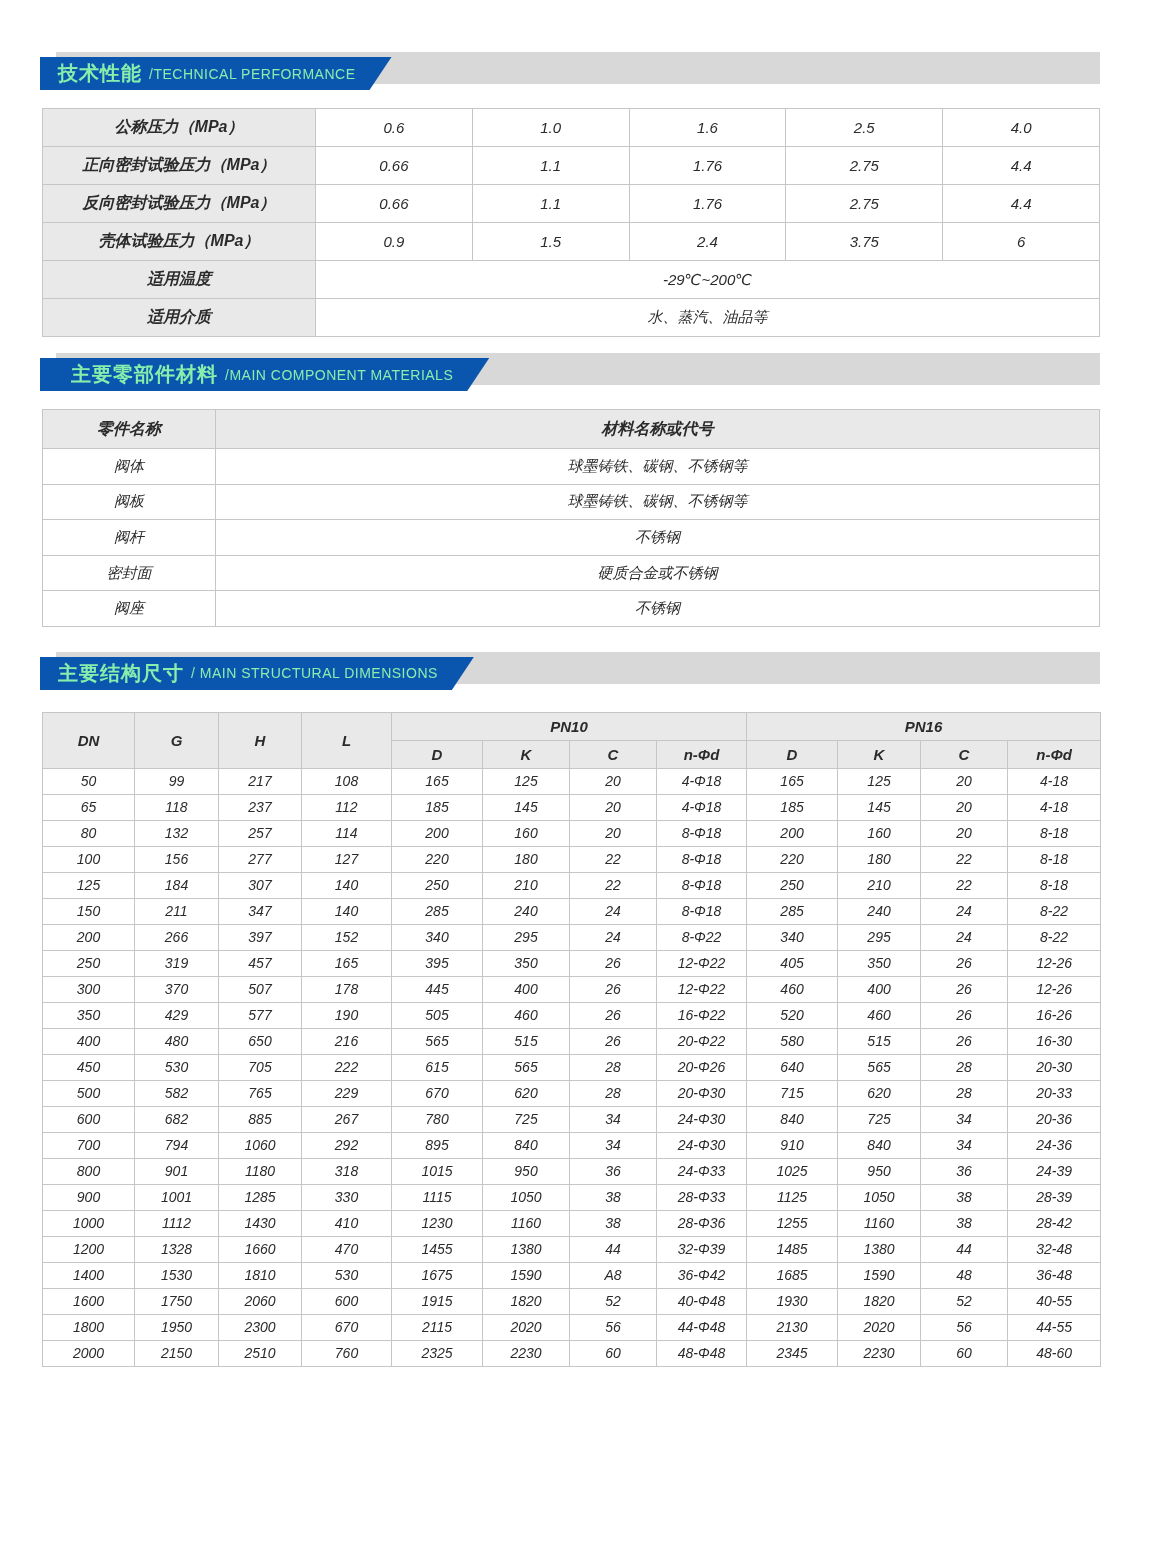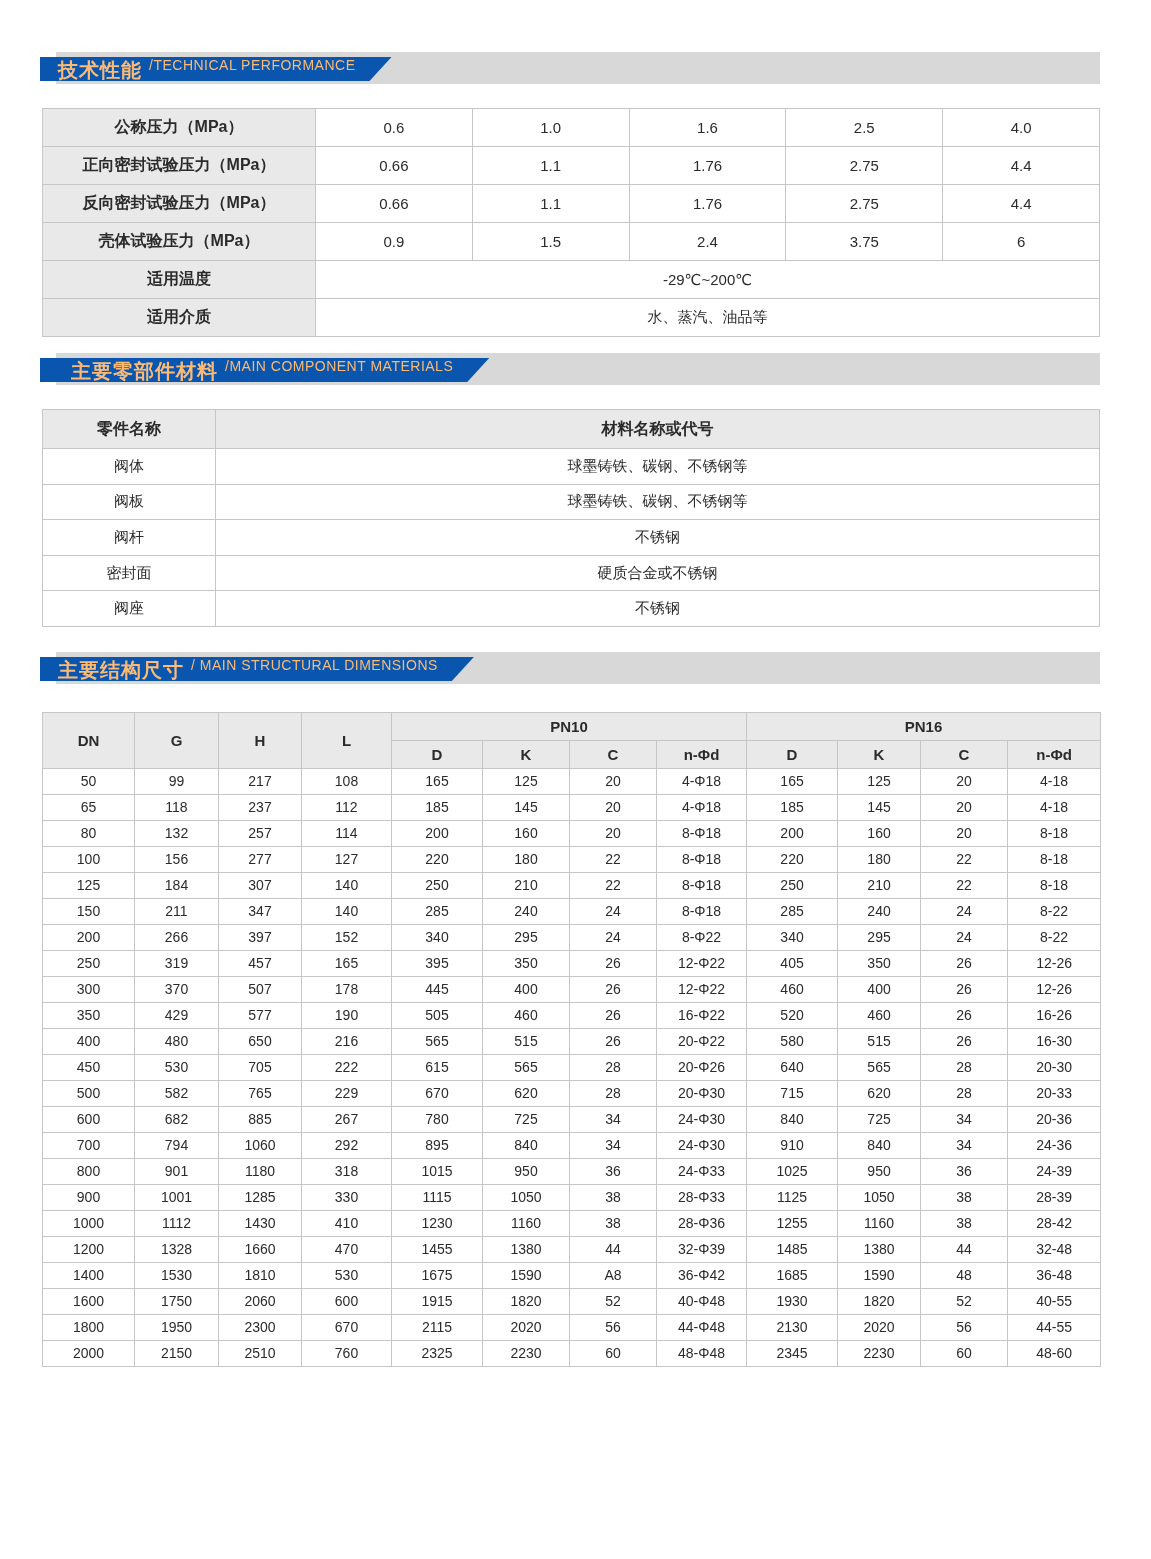--- a/index.html
+++ b/index.html
@@ -12,32 +12,32 @@
   }
   .content { padding-left: 42px; width: 1100px; }
 
   
   .banner { position: relative; height: 33px; width: 1058px; }
   .banner-gray {
     position: absolute; top: -5px; left: 14px; right: 0; height: 32px;
     background: #d8d8d8;
   }
   .banner-blue {
-    position: absolute; top: 0; left: -2px; height: 24px;
-    display: inline-flex; 
+    position: absolute; top: 0; left: -2px; height: 33px;
+    display: inline-flex; align-items: center;
     padding: 0 36px 0 18px;
     clip-path: polygon(0 0, 100% 0, calc(100% - 22px) 100%, 0 100%);
     filter: drop-shadow(9px 0 0 #ffffff);
-    color: #fdba74; white-space: nowrap;
+    color: #86efac; white-space: nowrap;
   }
   .banner-title-zh { font-size: 20px; font-weight: bold; letter-spacing: 1px; }
   .banner-title-en { font-size: 14px; margin-left: 7px; letter-spacing: 0.5px; }
 
   
-  table { border-collapse: collapse; table-layout: fixed; width: 1058px; }
+  table { border-collapse: collapse; table-layout: fixed; width: 1058px; font-style: italic; }
   th, td {
     border: 1px solid #c6c6c6;
     text-align: center; vertical-align: middle;
     font-size: 15px; color: #2b2b2b;
     overflow: hidden; white-space: nowrap;
   }
   th { background: #e9e9e9; font-weight: bold; font-size: 16px; }
 
   
   .perf-table { margin-top: 18px; }

